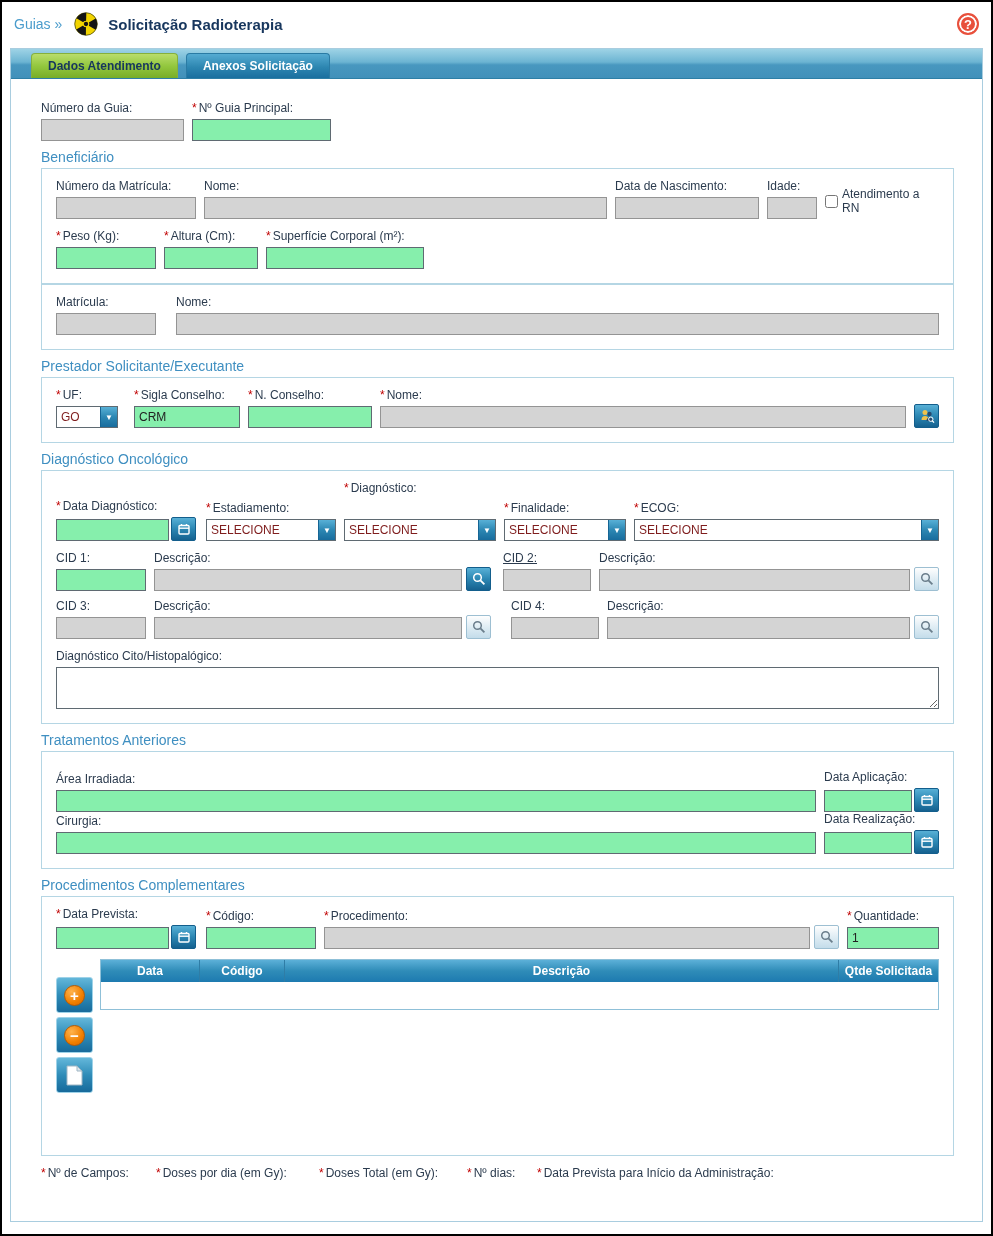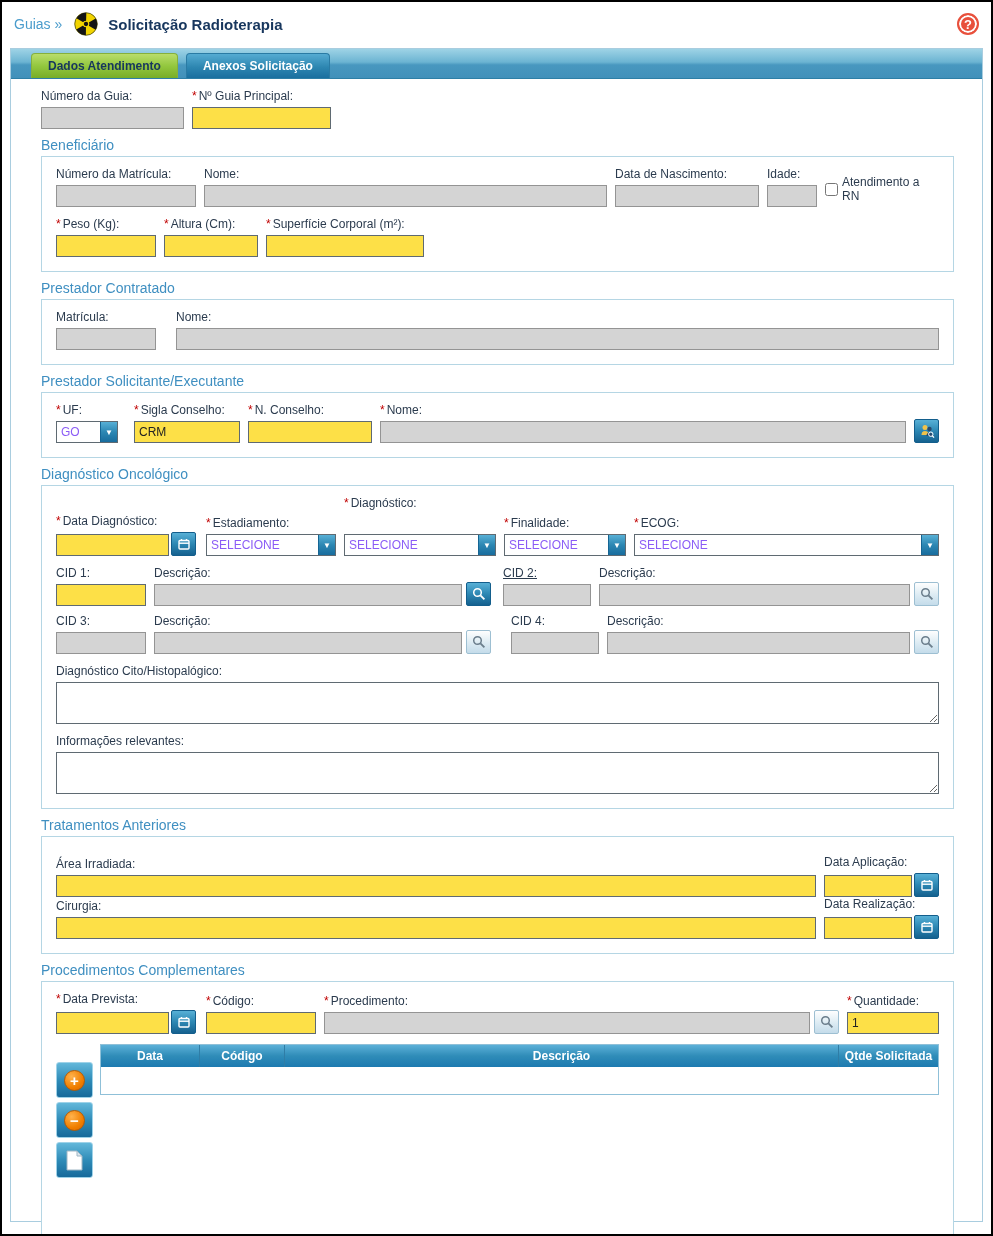--- a/index.html
+++ b/index.html
@@ -44,29 +44,29 @@
     border:1px solid #2a7ba4; border-bottom:none; color:#fff;
   }
 
   .content { padding:10px 28px 0 30px; }
 
   
   .row { display:flex; gap:8px; align-items:flex-end; }
   .fg { display:flex; flex-direction:column; }
   .lbl { margin-bottom:4px; white-space:nowrap; color:#2b3b4e; }
   .req { color:#c00000; margin-right:2px; }
-  .inp { height:22px; border:1px solid #5f6a72; background:#fde047; padding:0 4px; font-family:"Liberation Sans",sans-serif; font-size:12px; color:#222; }
+  .inp { height:22px; border:1px solid #5f6a72; background:#86efac; padding:0 4px; font-family:"Liberation Sans",sans-serif; font-size:12px; color:#222; }
   .inp.dis { background:#d4d4d4; border:1px solid #949494; }
   .ta { width:100%; height:42px; border:1px solid #5f6a72; resize:both; font-family:"Liberation Sans",sans-serif; font-size:12px; }
   .sect-title { color:#3f8fc1; font-size:14px; margin:8px 0 3px 0; }
   .box { border:1px solid #b5d6e4; padding:10px 14px 14px 14px; background:#fff; }
 
   
   .sel { height:22px; border:1px solid #5f6a72; background:#fff; display:flex; align-items:stretch; cursor:pointer; }
-  .sel-text { flex:1; padding:3px 4px; color:#8b5cf6; overflow:hidden; white-space:nowrap; }
+  .sel-text { flex:1; padding:3px 4px; color:#7f1d1d; overflow:hidden; white-space:nowrap; }
   .sel-btn {
     width:17px; display:flex; align-items:center; justify-content:center;
     background:linear-gradient(#58b0d6 0%, #2c87b3 50%, #186c9d 100%);
     color:#fff; font-size:8px; border-left:1px solid #156594;
   }
 
   
   .sqbtn { width:25px; height:24px; display:flex; align-items:center; justify-content:center; border-radius:2px; cursor:pointer; flex:0 0 auto; }
   .sqbtn.blue { background:linear-gradient(#58b0d6 0%, #2c87b3 50%, #15618f 100%); border:1px solid #135e8c; }
   .sqbtn.light { background:linear-gradient(#fefefe 0%, #dcebf3 55%, #c4dcea 100%); border:1px solid #9dbfd2; }
@@ -114,21 +114,21 @@
   <div class="panel">
 
     <div class="tabbar">
       <div class="tab active">Dados Atendimento</div>
       <div class="tab inactive">Anexos Solicitação</div>
     </div>
 
     <div class="content">
 
       <div class="row">
-        <div class="fg" style="width:143px;">
+        <div class="fg" style="width:143px;margin-top:12px;">
           <span class="lbl">Número da Guia:</span>
           <input class="inp dis" style="width: 143px;">
         </div>
         <div class="fg" style="width:139px;">
           <span class="lbl"><span class="req">*</span><span>Nº Guia Principal:</span></span>
           <input class="inp" style="width: 139px;">
         </div>
       </div>
 
       <div class="sect-title">Beneficiário</div>
@@ -164,21 +164,20 @@
             <span class="lbl"><span class="req">*</span><span>Altura (Cm):</span></span>
             <input class="inp" style="width: 94px;">
           </div>
           <div class="fg" style="width:158px;">
             <span class="lbl"><span class="req">*</span><span>Superfície Corporal (m²):</span></span>
             <input class="inp" style="width: 158px;">
           </div>
         </div>
       </div>
 
-      <div class="sect-title">Prestador Contratado</div>
       <div class="box">
         <div class="row" style="gap:20px;">
           <div class="fg" style="width:100px;">
             <span class="lbl">Matrícula:</span>
             <input class="inp dis" style="width: 100px;">
           </div>
           <div class="fg" style="flex:1;">
             <span class="lbl">Nome:</span>
             <input class="inp dis" style="width: 100%;">
           </div>
@@ -325,24 +324,20 @@
                 <circle cx="5.5" cy="5.5" r="3.8" fill="none" stroke="#6b7e8c" stroke-width="1.5"></circle>
                 <line x1="8.4" y1="8.4" x2="12.4" y2="12.4" stroke="#6b7e8c" stroke-width="1.8"></line>
               </svg>
           </div>
         </div>
 
         <div class="fg" style="margin-top:10px;">
           <span class="lbl">Diagnóstico Cito/Histopalógico:</span>
           <textarea class="ta" style=""></textarea>
         </div>
-        <div class="fg" style="margin-top:10px;">
-          <span class="lbl">Informações relevantes:</span>
-          <textarea class="ta" style=""></textarea>
-        </div>
       </div>
 
       <div class="sect-title">Tratamentos Anteriores</div>
       <div class="box">
         <div class="row" style="margin-top:8px;">
           <div class="fg" style="flex:1;">
             <span class="lbl">Área Irradiada:</span>
             <input class="inp" style="width: 100%;">
           </div>
           <div class="fg" style="width:115px;">

